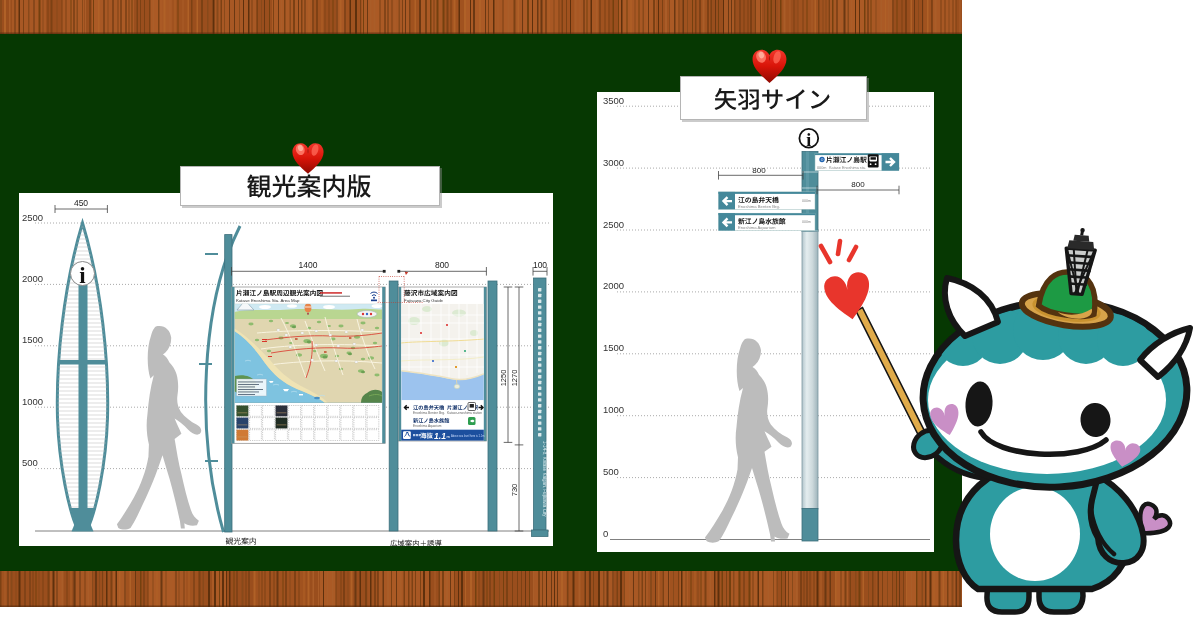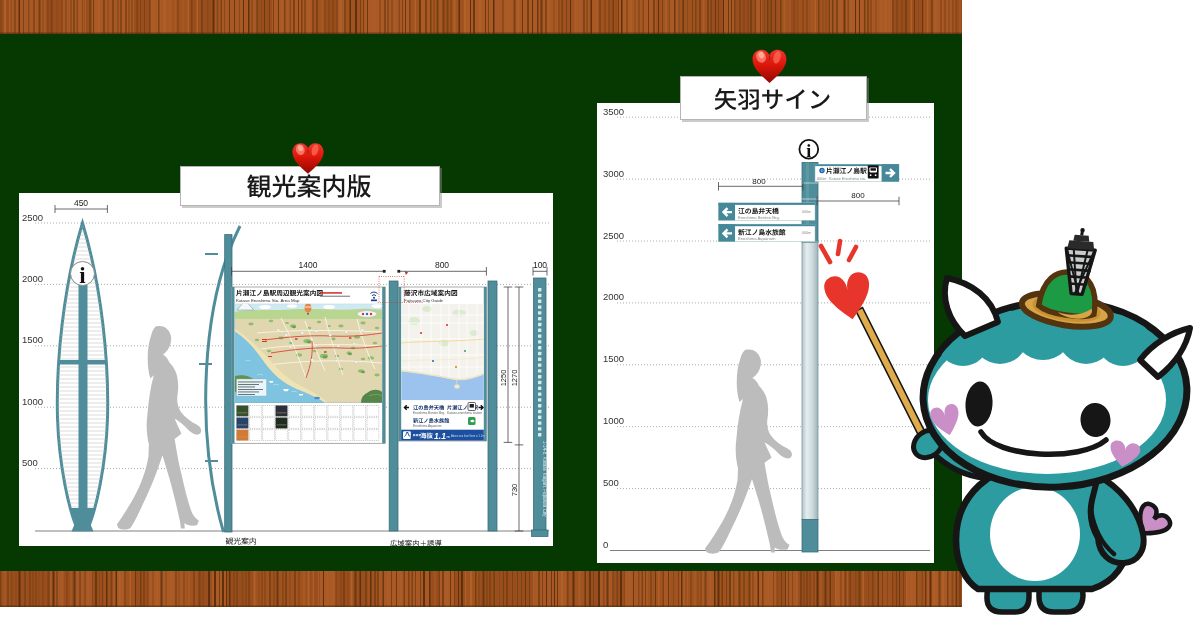--- a/index.html
+++ b/index.html
@@ -1064,21 +1064,21 @@
         <rect x="519" y="222.60000000000016" width="3.4" height="3.4" rx="0.4"></rect>
         <rect x="519" y="228.40000000000018" width="3.4" height="3.4" rx="0.4"></rect>
         <rect x="519" y="234.2000000000002" width="3.4" height="3.4" rx="0.4"></rect>
         <rect x="519" y="240.0000000000002" width="3.4" height="3.4" rx="0.4"></rect>
       </g>
       <text transform="translate(523.5,248) rotate(90)" font-size="4.6" fill="#dfeef1">1-14-8, Katase Kaigan, Fujisawa City</text>
       <path transform="translate(206.5,351) scale(0.0780)" d="M16 -31H47V-25H16ZM16 -18H48V-13H16ZM5 -59H50V-53H5ZM15 -5H49V1H15ZM29 -41H36V-3H29ZM19 -43H49V-38H19V6H12V-38L17 -43ZM33 -51 40 -50Q38 -47 37 -44Q35 -42 34 -40L29 -41Q30 -43 31 -46Q32 -49 33 -51ZM16 -84 22 -82Q20 -76 17 -70Q14 -64 10 -60Q10 -60 9 -61Q8 -62 6 -63Q5 -63 4 -64Q8 -68 11 -73Q14 -78 16 -84ZM25 -72 31 -70Q29 -62 25 -54Q22 -46 17 -40Q13 -33 8 -28Q7 -29 6 -30Q5 -31 5 -32Q4 -33 3 -34Q10 -41 16 -50Q21 -60 25 -72ZM16 -75H49V-69H13ZM60 -57V-46H84V-57ZM60 -40V-30H84V-40ZM60 -73V-63H84V-73ZM53 -80H92V-23H53ZM74 -28H81V-2Q81 -1 81 -0Q82 0 83 0Q83 0 84 0Q85 0 87 0Q88 0 88 0Q89 0 90 -1Q90 -1 90 -4Q91 -7 91 -13Q92 -12 94 -11Q96 -11 97 -10Q97 -3 96 0Q95 4 93 5Q92 7 89 7Q88 7 87 7Q85 7 84 7Q83 7 82 7Q79 7 77 6Q75 5 75 3Q74 1 74 -2ZM60 -26H67Q66 -18 64 -12Q62 -5 58 -0Q54 5 46 8Q46 7 44 5Q43 4 42 3Q49 0 53 -4Q56 -8 58 -14Q60 -19 60 -26Z M159 -40H166V-3Q166 -1 167 -0Q168 1 171 1Q172 1 173 1Q175 1 177 1Q179 1 181 1Q183 1 184 1Q186 1 187 -0Q188 -2 188 -5Q189 -9 189 -16Q190 -15 191 -15Q192 -14 194 -14Q195 -13 196 -13Q196 -5 195 -0Q193 4 191 6Q189 8 185 8Q184 8 182 8Q180 8 177 8Q175 8 173 8Q171 8 170 8Q166 8 163 7Q161 6 160 3Q159 1 159 -3ZM132 -40H140Q140 -31 138 -24Q136 -17 133 -11Q130 -5 124 0Q118 5 108 8Q108 7 107 6Q106 5 105 3Q104 2 103 2Q112 -1 118 -5Q123 -9 126 -15Q129 -20 130 -26Q132 -33 132 -40ZM114 -77 121 -79Q123 -75 126 -71Q128 -66 130 -62Q132 -58 133 -54L126 -52Q125 -55 123 -59Q121 -64 119 -68Q116 -73 114 -77ZM180 -80 187 -77Q185 -73 183 -68Q180 -64 178 -59Q175 -55 173 -52L167 -54Q169 -58 171 -62Q174 -67 176 -72Q178 -76 180 -80ZM105 -46H195V-39H105ZM146 -84H154V-43H146Z M246 -84H254V-72H246ZM246 -31H254V8H246ZM208 -77H292V-62H285V-70H215V-62H208ZM207 -60H294V-53H207ZM205 -23H295V-17H205ZM241 -69 248 -67Q245 -62 241 -58Q237 -53 234 -48Q230 -44 227 -40L220 -42Q223 -46 227 -50Q231 -55 234 -60Q238 -65 241 -69ZM226 -43 230 -48Q237 -46 245 -45Q253 -43 261 -41Q269 -39 276 -36Q283 -34 289 -32L284 -27Q279 -29 272 -31Q265 -33 257 -35Q249 -38 241 -40Q233 -41 226 -43ZM243 -20 249 -17Q244 -12 238 -7Q231 -3 223 1Q216 5 208 7Q208 6 207 5Q206 3 205 2Q204 1 203 1Q211 -1 219 -4Q226 -7 233 -11Q239 -15 243 -20ZM257 -20Q261 -15 267 -11Q274 -7 282 -4Q290 -1 297 0Q296 1 296 2Q295 4 294 5Q293 6 292 7Q285 5 277 1Q269 -2 262 -7Q256 -12 251 -17ZM267 -56H275Q273 -51 270 -47Q267 -42 262 -39Q257 -36 250 -34Q243 -31 234 -30Q224 -28 212 -27Q212 -29 211 -31Q210 -32 210 -33Q221 -34 230 -35Q239 -37 245 -39Q252 -40 256 -43Q260 -46 263 -49Q266 -52 267 -56Z M345 -43 351 -47Q355 -44 359 -40Q363 -36 367 -33Q371 -29 374 -25Q378 -21 380 -18L374 -14Q372 -16 369 -20Q365 -24 361 -28Q357 -32 353 -36Q349 -40 345 -43ZM346 -84H354V-64Q354 -60 353 -54Q353 -49 351 -43Q350 -38 347 -32Q343 -27 338 -22Q333 -17 325 -12Q325 -13 324 -14Q323 -15 322 -16Q321 -17 320 -18Q327 -22 332 -27Q337 -31 340 -36Q343 -41 344 -46Q346 -51 346 -56Q346 -60 346 -64ZM310 -67H386V-60H317V8H310ZM383 -67H390V-2Q390 2 389 4Q388 6 386 7Q383 8 378 8Q374 8 367 8Q367 7 367 5Q366 4 366 3Q365 1 365 0Q368 0 371 0Q375 1 377 0Q379 0 380 0Q382 0 382 -0Q383 -1 383 -2Z" fill="#1a1a1a"></path>
       <path transform="translate(371,353) scale(0.0740)" d="M21 -5Q29 -5 40 -6Q51 -6 63 -7Q75 -7 87 -8L87 -1Q75 -0 63 0Q52 1 41 2Q30 2 21 3ZM49 -57 57 -55Q55 -48 53 -41Q51 -34 48 -26Q46 -19 43 -13Q41 -6 39 -1L32 -3Q34 -8 36 -15Q39 -22 41 -29Q43 -36 45 -43Q47 -50 49 -57ZM67 -29 74 -32Q78 -26 83 -20Q87 -13 91 -7Q95 -0 97 5L89 8Q87 3 84 -3Q80 -9 76 -16Q72 -23 67 -29ZM17 -70H95V-63H17ZM13 -70H20V-44Q20 -38 20 -31Q20 -25 18 -18Q17 -11 15 -4Q13 3 9 8Q9 7 8 7Q7 6 5 5Q4 4 3 4Q6 -1 8 -7Q10 -13 11 -20Q12 -26 12 -32Q13 -38 13 -44ZM49 -84H57V-67H49Z M104 -60H131V-52H104ZM115 -83H122V-16H115ZM104 -13Q109 -15 116 -19Q124 -22 131 -26L133 -19Q126 -16 119 -12Q112 -8 106 -5ZM133 -69H195V-62H133ZM129 -10Q134 -11 140 -13Q145 -14 152 -16Q158 -18 165 -19L166 -13Q157 -10 148 -8Q139 -5 131 -3ZM166 -84H173Q173 -72 174 -61Q174 -50 175 -41Q176 -32 177 -24Q178 -16 180 -11Q181 -5 183 -2Q185 1 187 1Q189 1 190 -3Q190 -6 191 -14Q192 -12 193 -11Q195 -10 196 -10Q196 -3 195 1Q193 5 192 6Q190 8 187 8Q183 8 180 5Q177 1 174 -5Q172 -11 171 -20Q169 -28 168 -38Q167 -49 167 -60Q166 -72 166 -84ZM177 -80 182 -84Q185 -82 189 -79Q192 -76 194 -73L189 -69Q188 -71 184 -75Q181 -78 177 -80ZM186 -53 193 -52Q188 -32 179 -17Q169 -2 156 7Q155 6 154 6Q153 5 152 4Q151 3 150 2Q164 -6 173 -20Q182 -35 186 -53ZM142 -47V-30H155V-47ZM136 -53H161V-24H136Z M246 -84H254V-72H246ZM246 -31H254V8H246ZM208 -77H292V-62H285V-70H215V-62H208ZM207 -60H294V-53H207ZM205 -23H295V-17H205ZM241 -69 248 -67Q245 -62 241 -58Q237 -53 234 -48Q230 -44 227 -40L220 -42Q223 -46 227 -50Q231 -55 234 -60Q238 -65 241 -69ZM226 -43 230 -48Q237 -46 245 -45Q253 -43 261 -41Q269 -39 276 -36Q283 -34 289 -32L284 -27Q279 -29 272 -31Q265 -33 257 -35Q249 -38 241 -40Q233 -41 226 -43ZM243 -20 249 -17Q244 -12 238 -7Q231 -3 223 1Q216 5 208 7Q208 6 207 5Q206 3 205 2Q204 1 203 1Q211 -1 219 -4Q226 -7 233 -11Q239 -15 243 -20ZM257 -20Q261 -15 267 -11Q274 -7 282 -4Q290 -1 297 0Q296 1 296 2Q295 4 294 5Q293 6 292 7Q285 5 277 1Q269 -2 262 -7Q256 -12 251 -17ZM267 -56H275Q273 -51 270 -47Q267 -42 262 -39Q257 -36 250 -34Q243 -31 234 -30Q224 -28 212 -27Q212 -29 211 -31Q210 -32 210 -33Q221 -34 230 -35Q239 -37 245 -39Q252 -40 256 -43Q260 -46 263 -49Q266 -52 267 -56Z M345 -43 351 -47Q355 -44 359 -40Q363 -36 367 -33Q371 -29 374 -25Q378 -21 380 -18L374 -14Q372 -16 369 -20Q365 -24 361 -28Q357 -32 353 -36Q349 -40 345 -43ZM346 -84H354V-64Q354 -60 353 -54Q353 -49 351 -43Q350 -38 347 -32Q343 -27 338 -22Q333 -17 325 -12Q325 -13 324 -14Q323 -15 322 -16Q321 -17 320 -18Q327 -22 332 -27Q337 -31 340 -36Q343 -41 344 -46Q346 -51 346 -56Q346 -60 346 -64ZM310 -67H386V-60H317V8H310ZM383 -67H390V-2Q390 2 389 4Q388 6 386 7Q383 8 378 8Q374 8 367 8Q367 7 367 5Q366 4 366 3Q365 1 365 0Q368 0 371 0Q375 1 377 0Q379 0 380 0Q382 0 382 -0Q383 -1 383 -2Z M486 -34H453V-1H447V-34H414V-41H447V-74H453V-41H486Z M540 -64H595V-58H540ZM543 -35H575V-28H543ZM573 -23H588V-17H573ZM564 -76H571V-37H564ZM586 -83 591 -78Q585 -76 577 -75Q569 -74 560 -73Q551 -72 543 -72Q543 -73 543 -75Q542 -77 542 -78Q547 -78 554 -79Q560 -79 566 -80Q572 -80 577 -81Q582 -82 586 -83ZM587 -23H594Q594 -23 594 -22Q593 -21 593 -20Q593 -12 592 -7Q591 -2 591 1Q590 4 588 5Q587 7 586 7Q585 8 583 8Q581 8 577 8Q574 8 571 8Q570 6 570 4Q569 3 569 1Q572 2 575 2Q578 2 580 2Q581 2 581 2Q582 1 583 1Q584 -0 584 -2Q585 -5 586 -10Q586 -14 587 -22ZM561 -62 567 -60Q564 -55 560 -50Q556 -45 551 -41Q546 -37 542 -35Q541 -36 540 -37Q539 -38 539 -39Q538 -40 537 -40Q542 -42 546 -46Q551 -49 555 -53Q559 -58 561 -62ZM575 -62Q577 -58 581 -54Q584 -50 589 -47Q593 -43 597 -41Q596 -40 595 -39Q593 -37 592 -36Q588 -38 584 -42Q579 -46 575 -50Q572 -55 569 -60ZM508 -54H535V-48H508ZM509 -80H535V-74H509ZM508 -40H535V-34H508ZM504 -67H538V-61H504ZM512 -27H535V2H512V-4H529V-21H512ZM508 -27H514V7H508ZM554 -33H561Q561 -25 560 -19Q559 -13 557 -8Q554 -2 551 1Q547 5 541 8Q540 7 539 5Q538 4 537 3Q542 0 545 -3Q548 -6 550 -11Q552 -15 553 -21Q554 -26 554 -33ZM573 -35H580Q579 -31 578 -27Q578 -23 577 -19Q576 -15 576 -12L569 -13Q570 -17 571 -23Q572 -29 573 -35Z M605 -18H695V-12H605ZM630 -75H695V-69H630ZM666 -25H674V-0Q674 3 673 5Q672 6 670 7Q667 8 663 8Q659 8 653 8Q653 7 652 5Q651 3 651 2Q654 2 657 2Q659 2 661 2Q663 2 664 2Q665 2 666 1Q666 1 666 -0ZM622 -8 627 -12Q630 -11 632 -9Q635 -7 638 -5Q640 -3 642 -1L636 4Q635 2 633 0Q630 -2 627 -4Q625 -6 622 -8ZM608 -78 613 -82Q616 -80 618 -78Q621 -76 623 -74Q625 -72 627 -70L622 -65Q620 -67 618 -69Q616 -72 613 -74Q611 -76 608 -78ZM642 -82 648 -84Q650 -82 652 -79Q653 -76 654 -74L648 -73Q647 -75 645 -77Q644 -80 642 -82ZM645 -52V-47H679V-52ZM645 -43V-39H679V-43ZM645 -60V-56H679V-60ZM638 -64H687V-35H638ZM625 -58V-36H618V-52H605V-58ZM658 -73 665 -72Q664 -69 663 -67Q662 -64 662 -62L656 -63Q656 -65 657 -68Q658 -71 658 -73ZM676 -84 683 -83Q682 -80 680 -77Q678 -75 676 -73L670 -74Q672 -77 674 -79Q675 -82 676 -84ZM625 -39Q628 -35 634 -33Q639 -30 646 -30Q649 -30 654 -30Q659 -30 665 -30Q670 -30 676 -30Q682 -30 687 -30Q692 -31 696 -31Q696 -30 695 -28Q694 -26 694 -25Q690 -25 683 -25Q677 -24 670 -24Q663 -24 657 -24Q650 -24 646 -25Q638 -25 632 -27Q627 -29 623 -34Q619 -31 615 -29Q611 -26 607 -23L604 -30Q608 -32 612 -34Q616 -36 620 -39Z" fill="#1a1a1a"></path>
     </svg></div>
 
-<div class="abs" style="left:597px;top:103px;width:337px;height:460px;background:#c4b5fd;z-index:2"><svg width="337" height="460" viewBox="0 0 337 460">
+<div class="abs" style="left:597px;top:92px;width:337px;height:460px;background:#c4b5fd;z-index:2"><svg width="337" height="460" viewBox="0 0 337 460">
       <rect x="0" y="0" width="337" height="460" fill="#ffffff"></rect>
       <line x1="20" y1="14.2" x2="333" y2="14.2" stroke="#949494" stroke-width="0.9" stroke-dasharray="0.9 2.1"></line>
       <text x="6" y="11.7" font-size="9.5" fill="#333">3500</text>
       <line x1="20" y1="76.1" x2="333" y2="76.1" stroke="#949494" stroke-width="0.9" stroke-dasharray="0.9 2.1"></line>
       <text x="6" y="73.6" font-size="9.5" fill="#333">3000</text>
       <line x1="20" y1="138" x2="333" y2="138" stroke="#949494" stroke-width="0.9" stroke-dasharray="0.9 2.1"></line>
       <text x="6" y="135.5" font-size="9.5" fill="#333">2500</text>
       <line x1="20" y1="199.9" x2="333" y2="199.9" stroke="#949494" stroke-width="0.9" stroke-dasharray="0.9 2.1"></line>
       <text x="6" y="197.4" font-size="9.5" fill="#333">2000</text>
       <line x1="20" y1="261.8" x2="333" y2="261.8" stroke="#949494" stroke-width="0.9" stroke-dasharray="0.9 2.1"></line>

